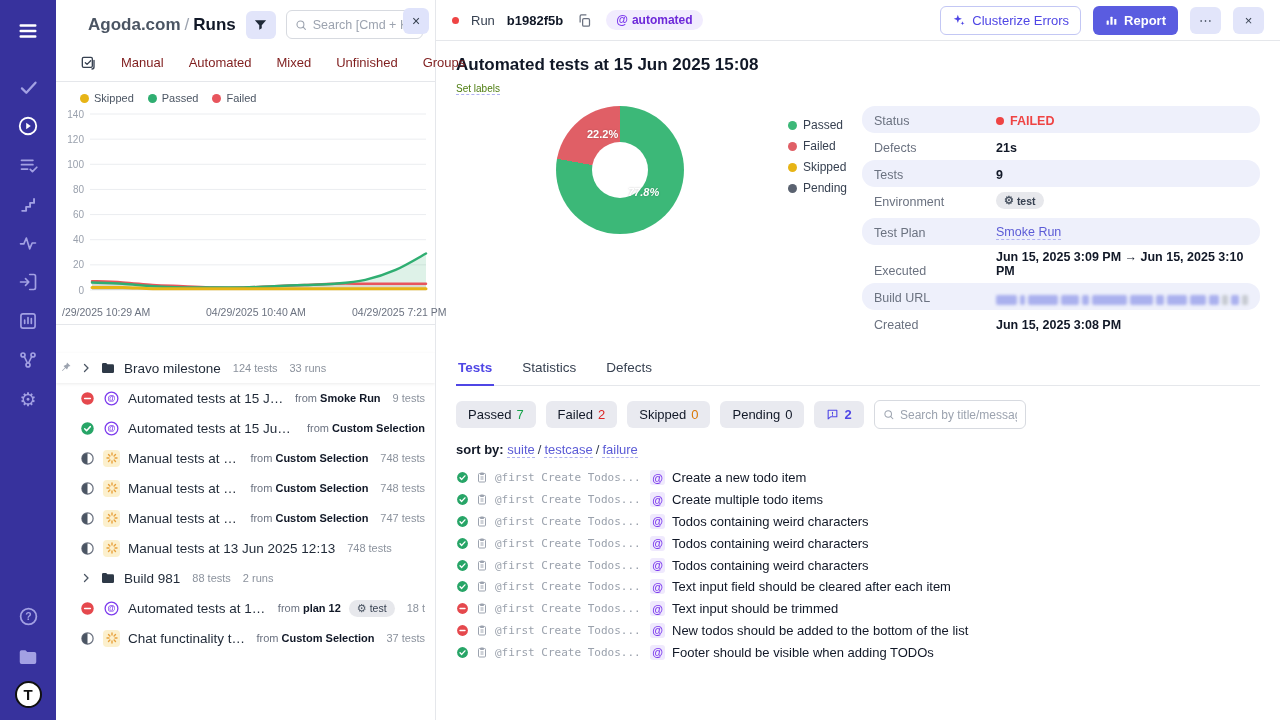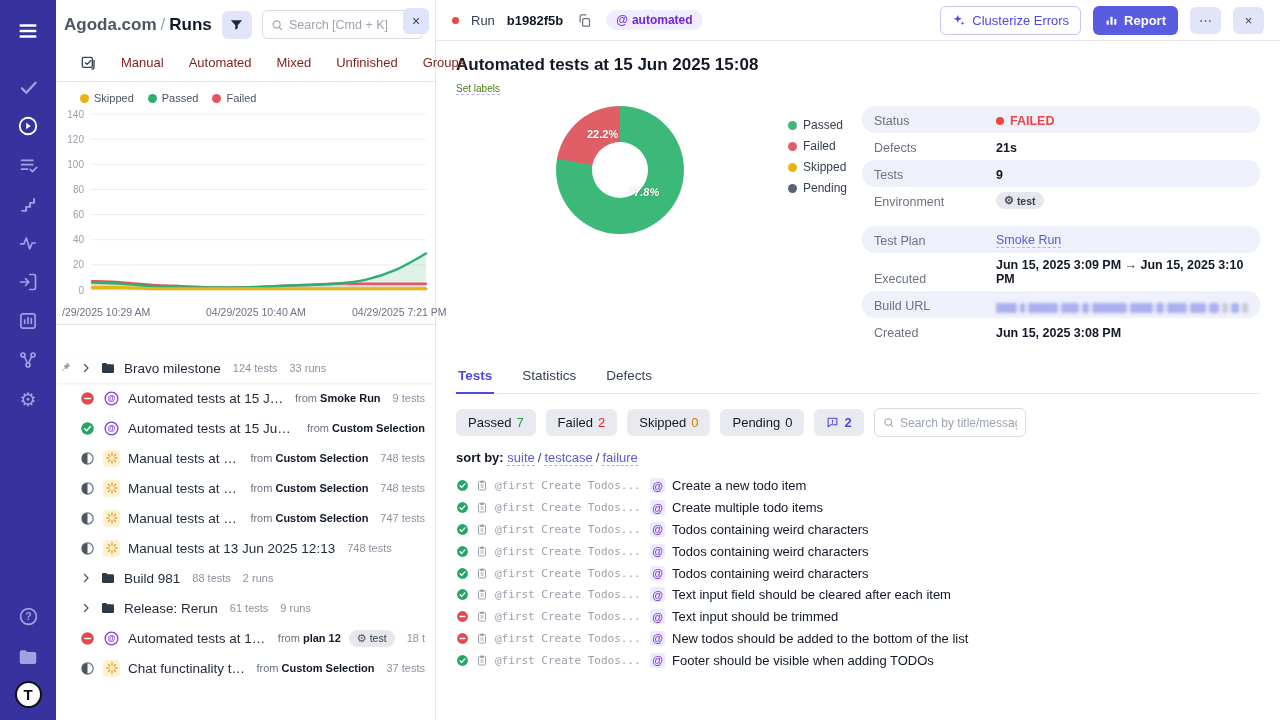--- a/index.html
+++ b/index.html
@@ -17,21 +17,21 @@
   .sb .spacer { flex:1; }
   .sb-bottom { display:flex; flex-direction:column; align-items:center; gap:7px; }
   .logo { width:27px; height:27px; border-radius:50%; background:#fff; color:#111;
           font-weight:800; font-size:15px; display:flex; align-items:center; justify-content:center;
           border:2px solid #111; }
   .gear-glyph { font-size:19px; line-height:1; }
 
   
   .lp { width:380px; border-right:1px solid #e5e7eb; display:flex; flex-direction:column;
         position:relative; flex-shrink:0; }
-  .lp-head { display:flex; align-items:center; gap:10px; padding:10px 12px 8px 8px; position:relative; }
+  .lp-head { display:flex; align-items:center; gap:10px; padding:10px 12px 8px 32px; position:relative; }
   .bc { font-size:17px; font-weight:700; white-space:nowrap; }
   .bc .proj { color:#4b5563; }
   .bc .sep { color:#9ca3af; font-weight:400; padding:0 4px; }
   .bc .page { color:#111827; }
   .icon-btn { width:30px; height:28px; border:none; border-radius:6px; background:#e2e5fa;
               display:flex; align-items:center; justify-content:center; cursor:pointer; color:#1f2937; flex-shrink:0; }
   .search { flex:1; display:flex; align-items:center; gap:6px; border:1px solid #d7dae0; border-radius:6px;
             height:29px; padding:0 8px; background:#fff; color:#9ca3af; min-width:0; }
   .search input { border:none; outline:none; font-size:12.5px; width:100%; background:transparent; color:#374151; }
   .search input::placeholder { color:#9ca3af; }
@@ -100,21 +100,21 @@
   .donut { width:128px; height:128px; border-radius:50%; }
   .donut-hole { position:absolute; left:36px; top:36px; width:56px; height:56px; border-radius:50%; background:#fff; }
   .dlabel { position:absolute; color:#fff; font-size:11px; font-weight:700; text-shadow:0 0 2px rgba(0,0,0,.25); }
   .dl-red { left:17px; top:22px;margin-left:14px; } .dl-green { left:72px; top:80px;font-style:italic; }
   .dlegend { list-style:none; margin-left:104px; padding-top:12px; display:flex; flex-direction:column; gap:7px; flex-shrink:0; }
   .dlegend li { display:flex; align-items:center; gap:6px; font-size:12px; color:#374151; }
 
   .details { margin-left:auto; width:398px; font-size:12.5px; flex-shrink:0; }
   .drow { display:flex; align-items:flex-end; min-height:27px; padding:5px 12px;border-radius:13px; }
   .drow.alt { background:#eef0fb; }
-  .drow.gap { margin-top:12px; }
+  .drow.gap { margin-top:4px; }
   .dl-lbl { width:122px; color:#6b7280; flex-shrink:0; }
   .dl-val { color:#111827; font-weight:600; display:flex; align-items:center; gap:6px; min-width:0; }
   .dl-val.plain { font-weight:600; }
   .failed-txt { color:#ef4444; font-weight:700; }
   .dot-red { width:8px; height:8px; border-radius:50%; background:#ef4444; }
   .link { color:#5b5bd6; font-weight:400; border-bottom:1px dashed #b0b2f0; cursor:pointer; }
   .redact { display:flex; gap:3px; align-items:center; filter:blur(1.5px); }
   .redact i { height:10px; border-radius:2px; background:#aab1ee; display:inline-block; }
   .redact i.g { background:#c7cbd3; }
 
@@ -436,35 +436,20 @@
         <span class="fold">
             <svg width="16" height="16" viewBox="0 0 24 24" fill="currentColor">
               <path d="M3 6.5A2 2 0 0 1 5 4.5h4.2l2 2H19a2 2 0 0 1 2 2v9a2 2 0 0 1-2 2H5a2 2 0 0 1-2-2v-11z"></path>
             </svg>
           </span>
         <span class="rname">Build 981</span>
         <span class="rmeta">88 tests</span>
         <span class="rmeta">2 runs</span>
       </div>
 
-      <div class="rrow">
-        <span class="chev">
-            <svg width="12" height="12" viewBox="0 0 24 24" fill="none" stroke="currentColor" stroke-width="2.6" stroke-linecap="round" stroke-linejoin="round">
-              <path d="M9 5l7 7-7 7"></path>
-            </svg>
-          </span>
-        <span class="fold">
-            <svg width="16" height="16" viewBox="0 0 24 24" fill="currentColor">
-              <path d="M3 6.5A2 2 0 0 1 5 4.5h4.2l2 2H19a2 2 0 0 1 2 2v9a2 2 0 0 1-2 2H5a2 2 0 0 1-2-2v-11z"></path>
-            </svg>
-          </span>
-        <span class="rname">Release: Rerun</span>
-        <span class="rmeta">61 tests</span>
-        <span class="rmeta">9 runs</span>
-      </div>
 
       <div class="rrow">
         <span class="st">
             <svg viewBox="0 0 24 24" width="15" height="15">
               <circle cx="12" cy="12" r="10" fill="#e5484d"></circle>
               <path d="M7.5 12h9" stroke="#fff" stroke-width="2.6" stroke-linecap="round"></path>
             </svg>
           </span>
         <span class="rtype auto">
             <svg width="17" height="17" viewBox="0 0 24 24" fill="none" stroke="currentColor" stroke-width="1.8">

